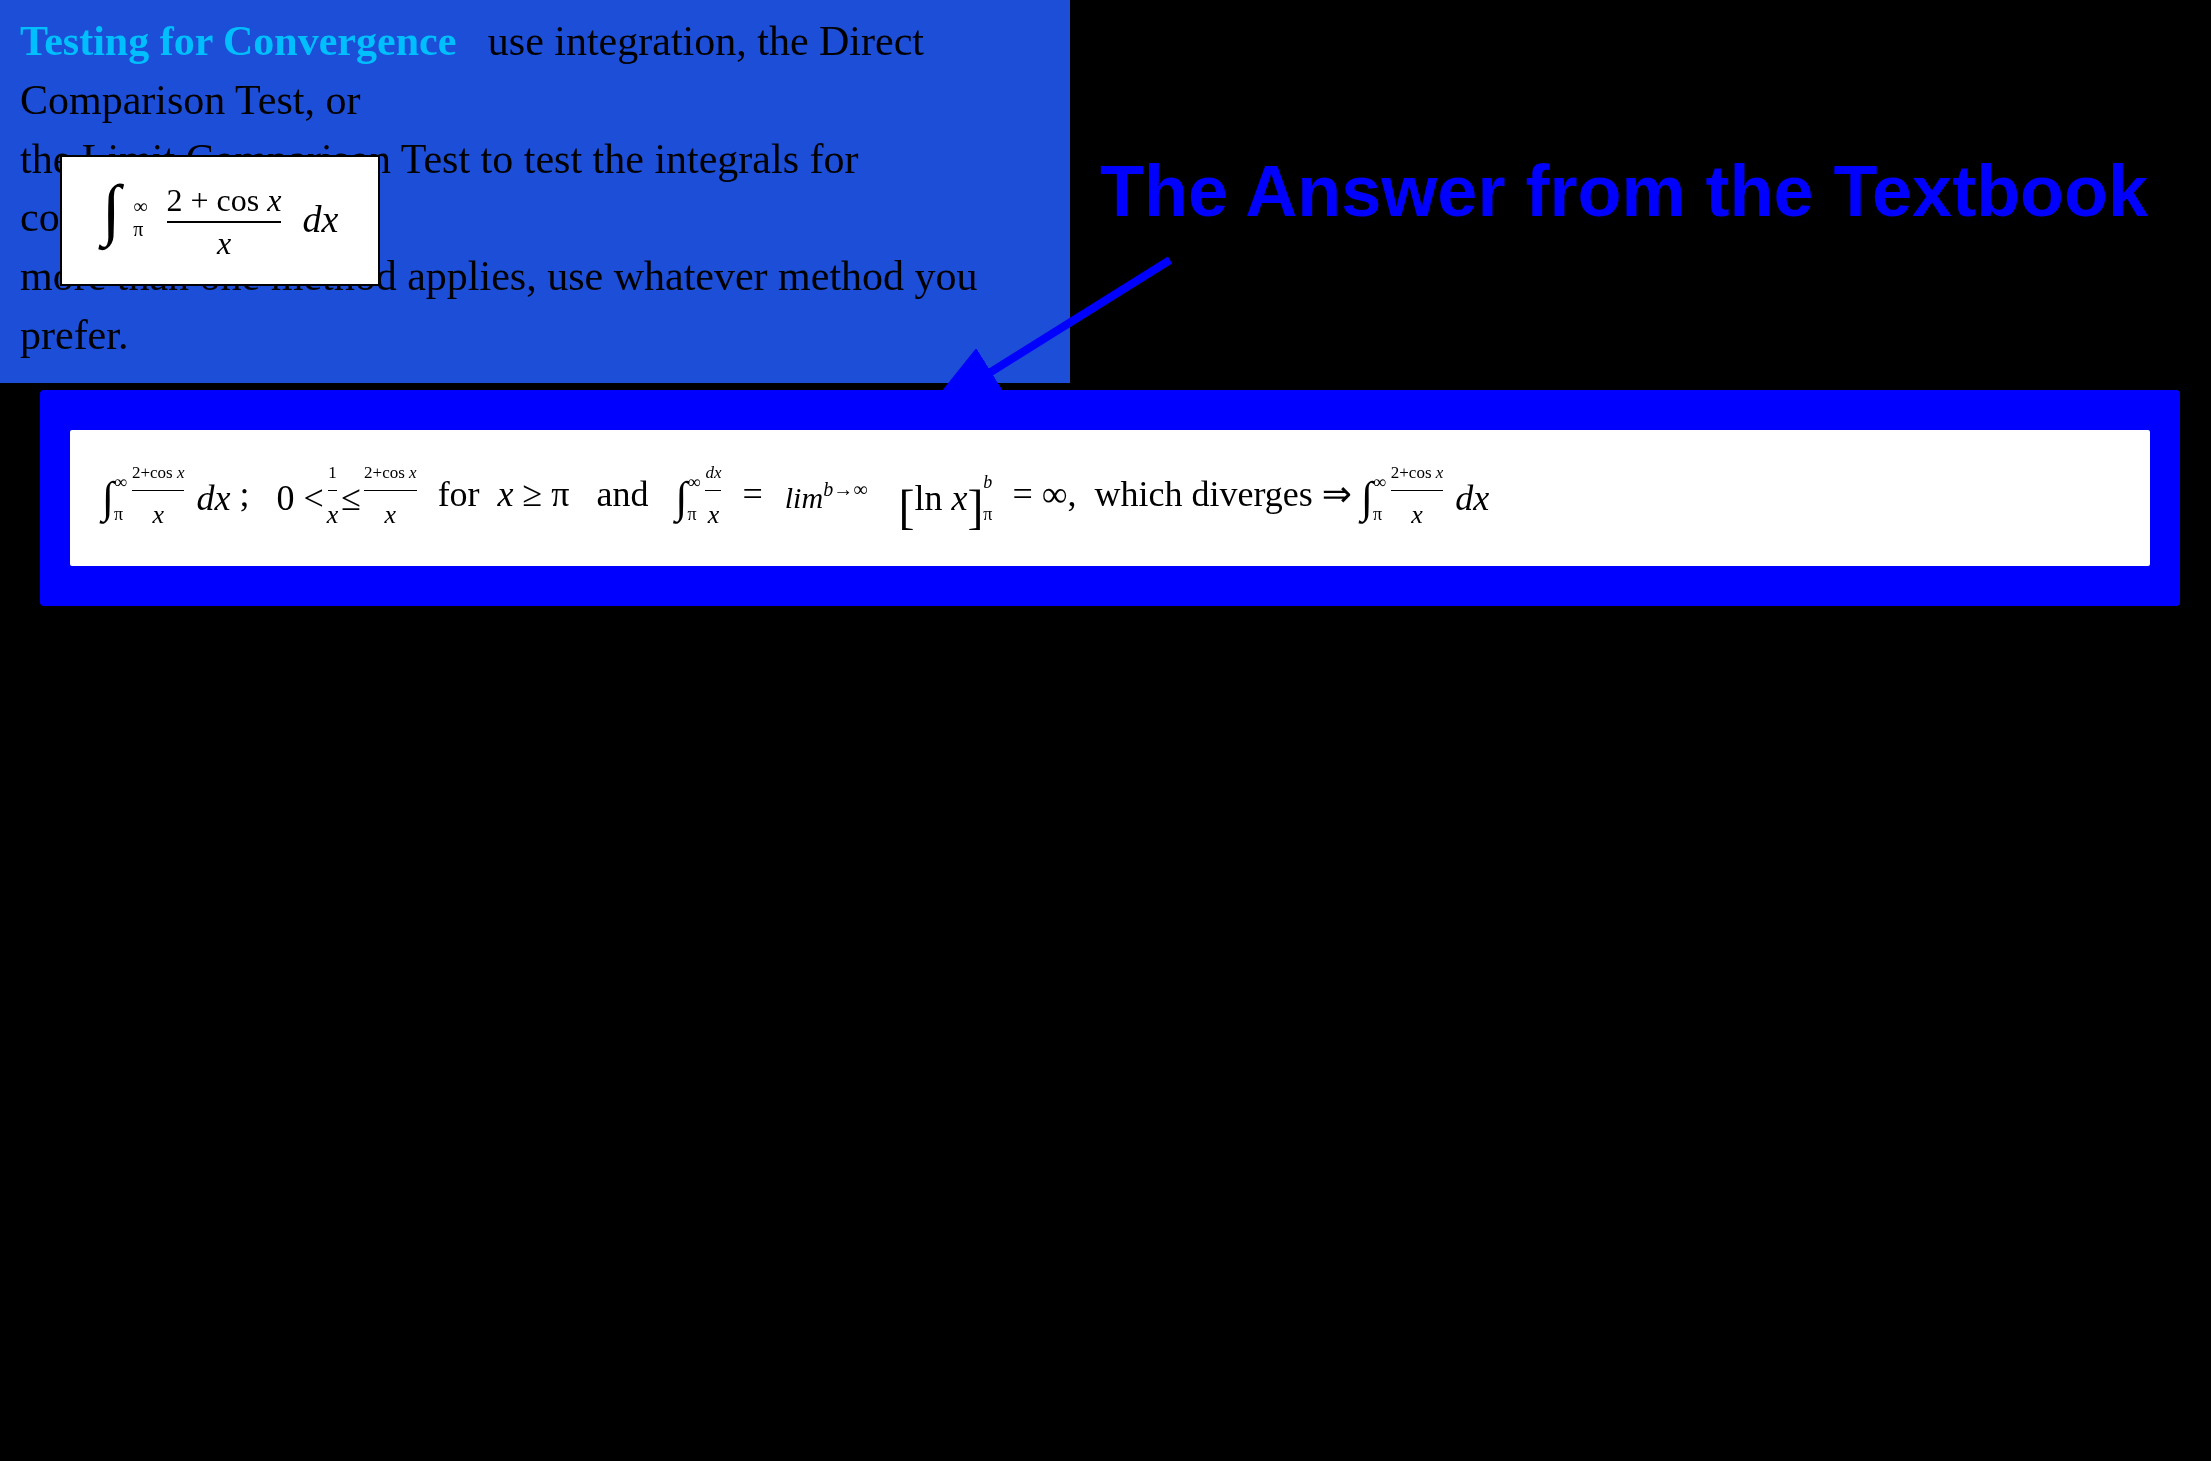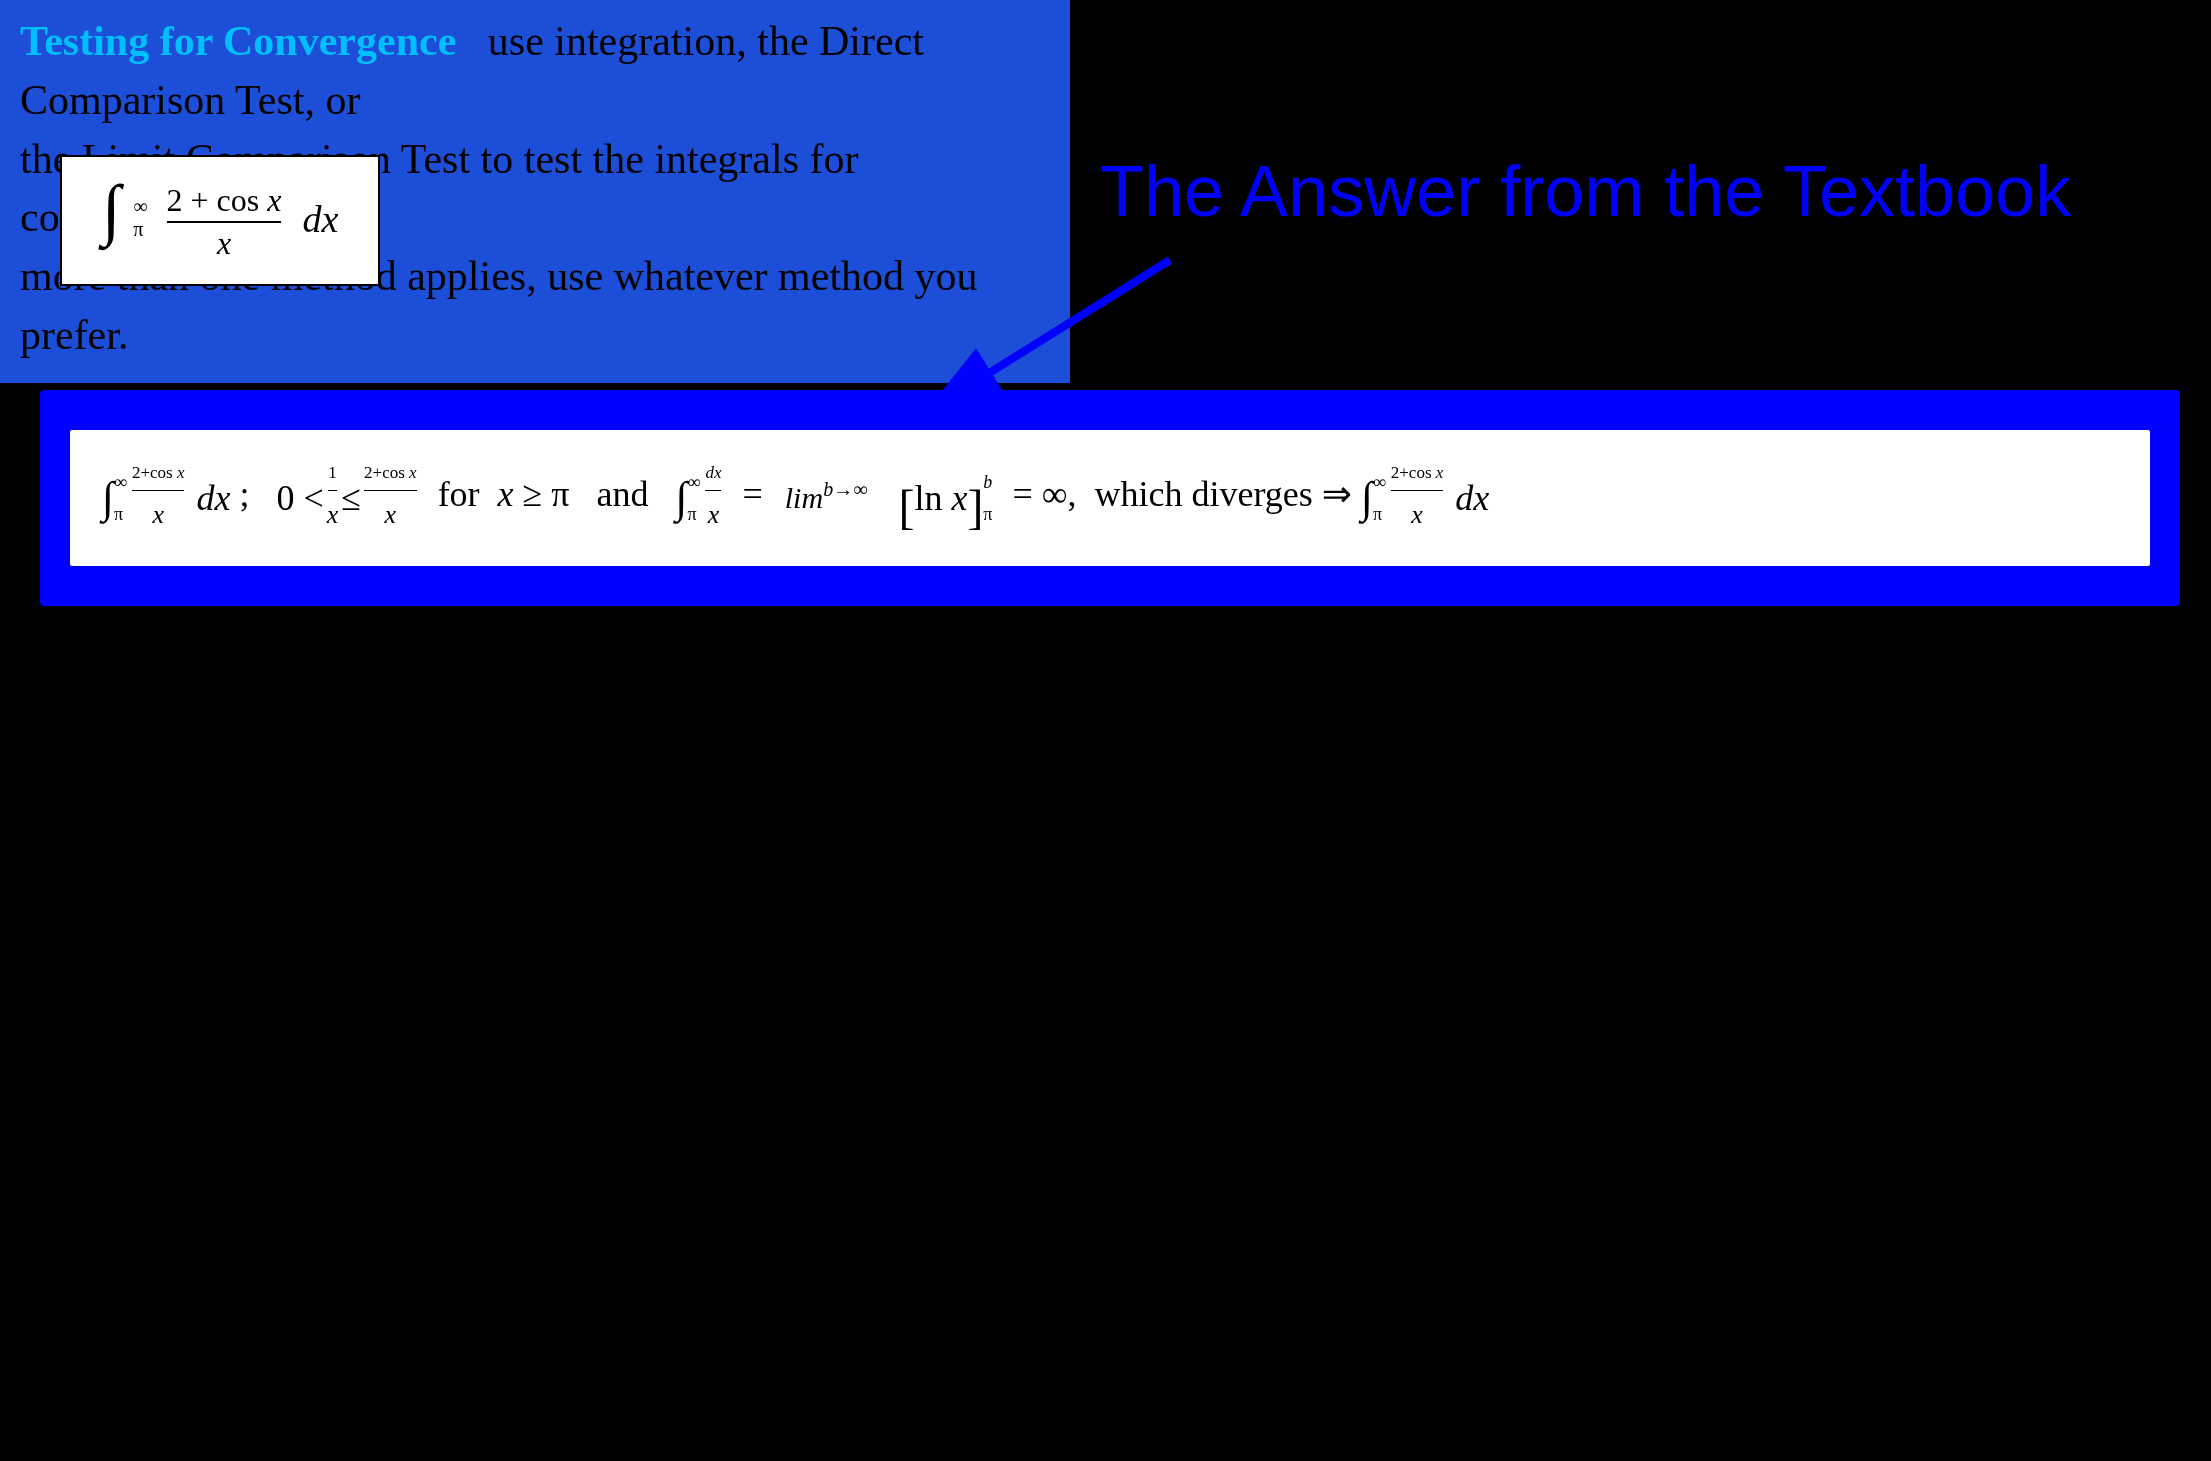--- a/index.html
+++ b/index.html
@@ -100,21 +100,21 @@
       font-style: italic;
     }
 
     
     .answer-label {
       position: absolute;
       top: 150px;
       left: 1100px;
       color: #0000ff;
       font-size: 72px;
-      font-weight: normal;
+      font-weight: bold;
       font-family: Arial, Helvetica, sans-serif;
       white-space: nowrap;
     }
 
     
     .arrow-container {
       position: absolute;
       top: 240px;
       left: 850px;
       width: 400px;

